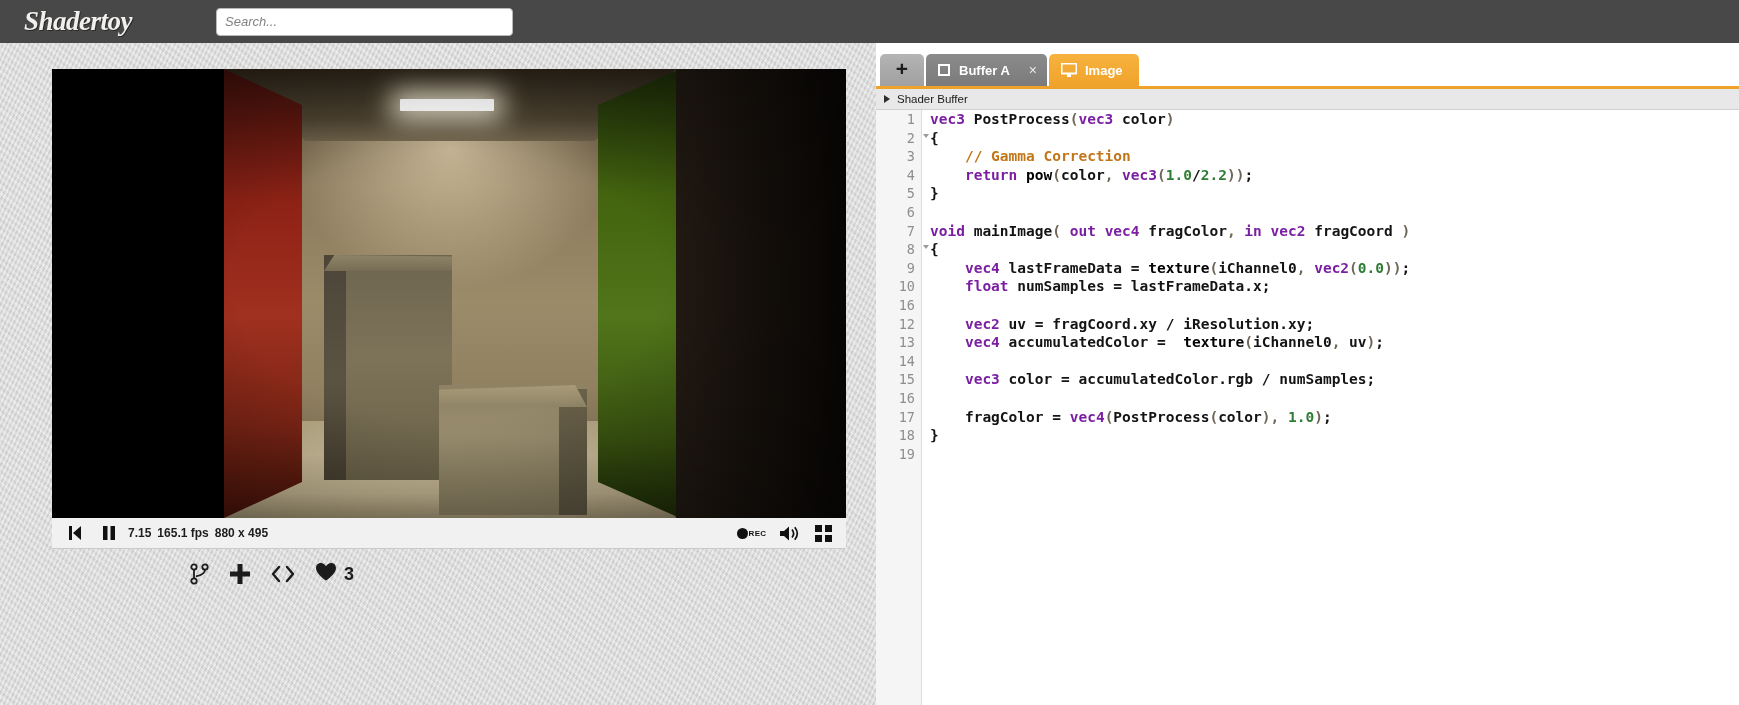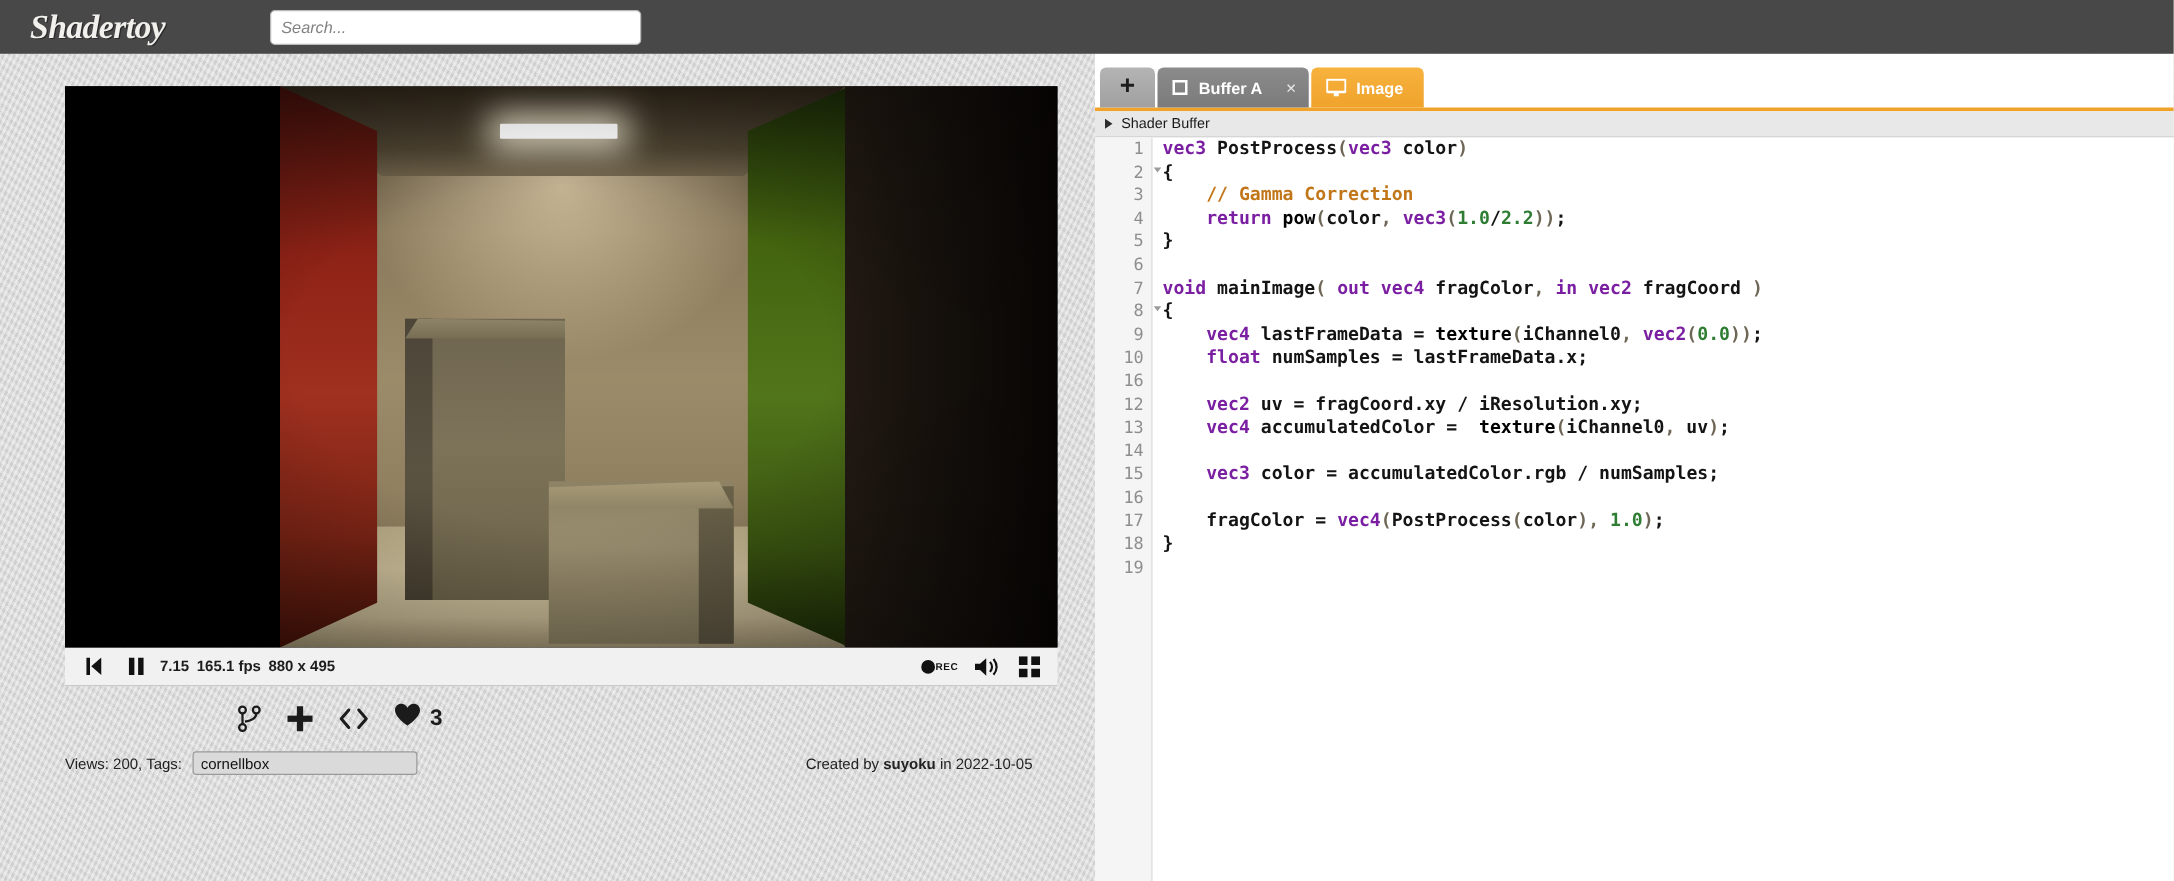--- a/index.html
+++ b/index.html
@@ -377,27 +377,20 @@
           <span>
             <svg width="22" height="20" viewBox="0 0 22 20" aria-hidden="true">
               <path d="M11 18.5 C11 18.5 1 12 1 6.2 C1 2.9 3.4 1 5.9 1 C8 1 9.9 2.3 11 4.2 C12.1 2.3 14 1 16.1 1 C18.6 1 21 2.9 21 6.2 C21 12 11 18.5 11 18.5 Z" fill="#1b1b1b"></path>
             </svg>
           </span>
           <span id="like-count">3</span>
         </div>
       </div>
     </div>
 
-    <div id="meta-row">
-      <span id="views-label">Views: 200, Tags:</span>
-      <input id="tag-input" type="text" value="cornellbox" style="">
-      <span id="credit">
-        <span>Created by </span><b>suyoku</b><span> in 2022-10-05</span>
-      </span>
-    </div>
   </div>
 
   <div id="right-col">
 
     <div id="tabstrip">
       <div class="tab" id="tab-add">+</div>
 
       <div class="tab" id="tab-buffer">
         <span class="tab-sq"></span>
         <span>Buffer A</span>

